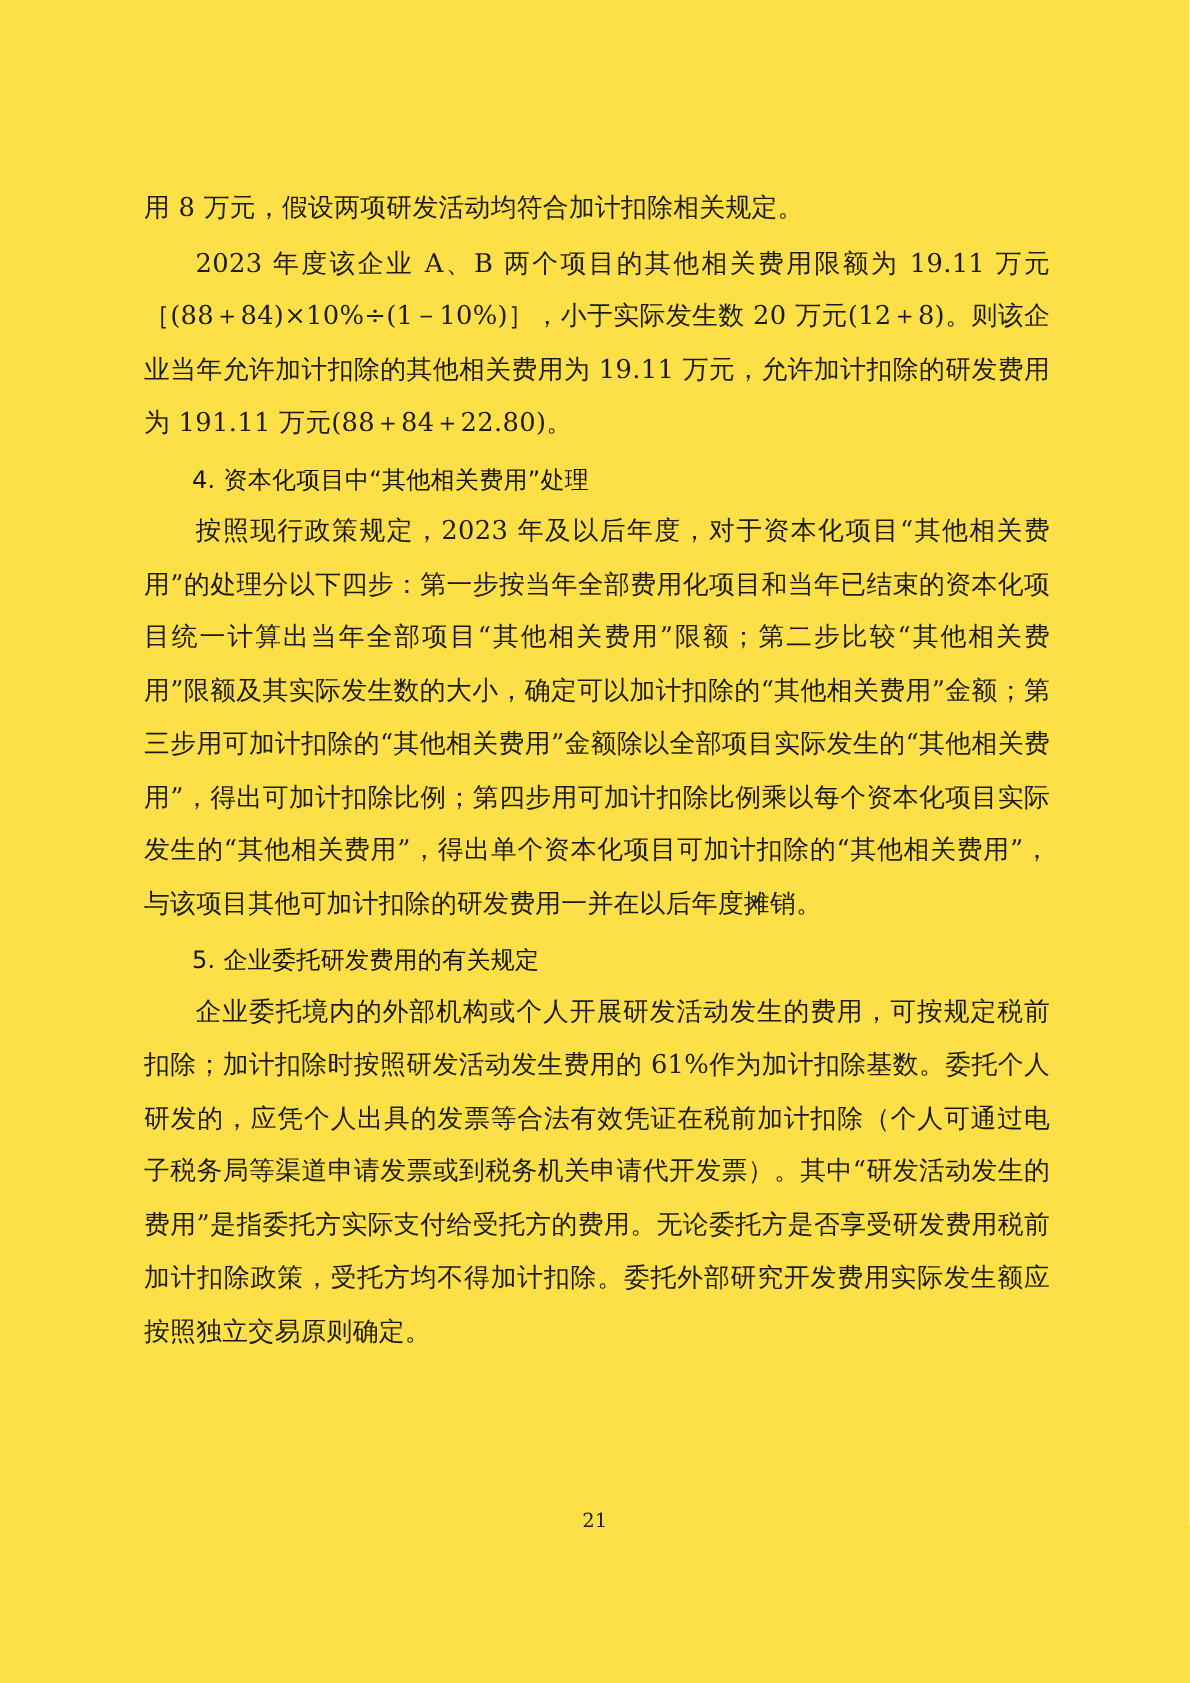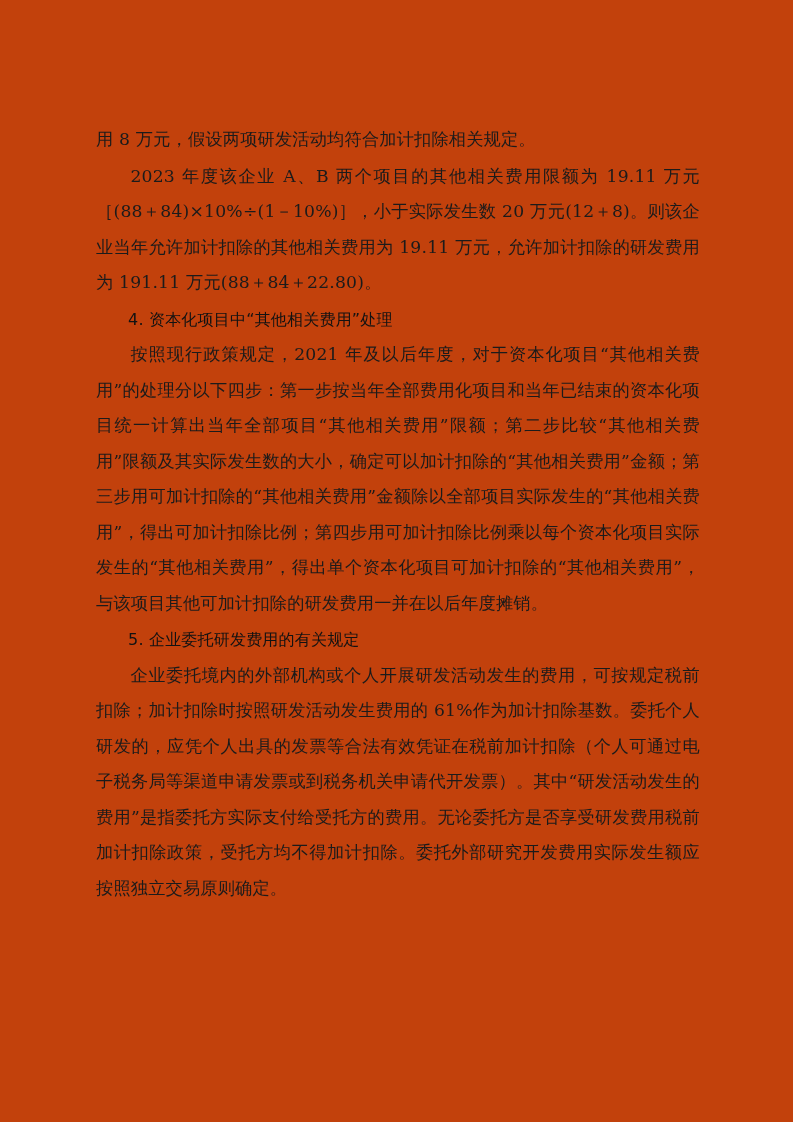--- a/index.html
+++ b/index.html
@@ -4,21 +4,21 @@
 <style>
   html, body {
     margin: 0;
     padding: 0;
     background: #ffffff;
   }
   .page {
     position: relative;
     width: 793px;
     height: 1122px;
-    background: #c2410c;
+    background: #fde047;
     margin: 0 auto;
     overflow: hidden;
     font-family: "DejaVu Serif", "Liberation Serif", serif;
     color: #1a1a1a;
   }
   .content {
     position: absolute;
     left: 96px;
     top: 122px;
     width: 604px;
@@ -62,22 +62,23 @@
 <div class="page">
   <div class="content">
 
     <p class="body-text">用 8 万元，假设两项研发活动均符合加计扣除相关规定。</p>
 
     <p class="body-text indent">2023 年度该企业 A、B 两个项目的其他相关费用限额为 19.11 万元［(88＋84)×10%÷(1－10%)］，小于实际发生数 20 万元(12＋8)。则该企业当年允许加计扣除的其他相关费用为 19.11 万元，允许加计扣除的研发费用为 191.11 万元(88＋84＋22.80)。</p>
 
 
     <h3 class="heading">4. 资本化项目中“其他相关费用”处理</h3>
 
-    <p class="body-text indent">按照现行政策规定，2021 年及以后年度，对于资本化项目“其他相关费用”的处理分以下四步：第一步按当年全部费用化项目和当年已结束的资本化项目统一计算出当年全部项目“其他相关费用”限额；第二步比较“其他相关费用”限额及其实际发生数的大小，确定可以加计扣除的“其他相关费用”金额；第三步用可加计扣除的“其他相关费用”金额除以全部项目实际发生的“其他相关费用”，得出可加计扣除比例；第四步用可加计扣除比例乘以每个资本化项目实际发生的“其他相关费用”，得出单个资本化项目可加计扣除的“其他相关费用”，与该项目其他可加计扣除的研发费用一并在以后年度摊销。</p>
+    <p class="body-text indent">按照现行政策规定，2023 年及以后年度，对于资本化项目“其他相关费用”的处理分以下四步：第一步按当年全部费用化项目和当年已结束的资本化项目统一计算出当年全部项目“其他相关费用”限额；第二步比较“其他相关费用”限额及其实际发生数的大小，确定可以加计扣除的“其他相关费用”金额；第三步用可加计扣除的“其他相关费用”金额除以全部项目实际发生的“其他相关费用”，得出可加计扣除比例；第四步用可加计扣除比例乘以每个资本化项目实际发生的“其他相关费用”，得出单个资本化项目可加计扣除的“其他相关费用”，与该项目其他可加计扣除的研发费用一并在以后年度摊销。</p>
 
     <h3 class="heading">5. 企业委托研发费用的有关规定</h3>
 
     <p class="body-text indent">企业委托境内的外部机构或个人开展研发活动发生的费用，可按规定税前扣除；加计扣除时按照研发活动发生费用的 61%作为加计扣除基数。委托个人研发的，应凭个人出具的发票等合法有效凭证在税前加计扣除（个人可通过电子税务局等渠道申请发票或到税务机关申请代开发票）。其中“研发活动发生的费用”是指委托方实际支付给受托方的费用。无论委托方是否享受研发费用税前加计扣除政策，受托方均不得加计扣除。委托外部研究开发费用实际发生额应按照独立交易原则确定。</p>
 
 
   </div>
 
+  <div class="page-number">21</div>
 </div>
 
 </body></html>

